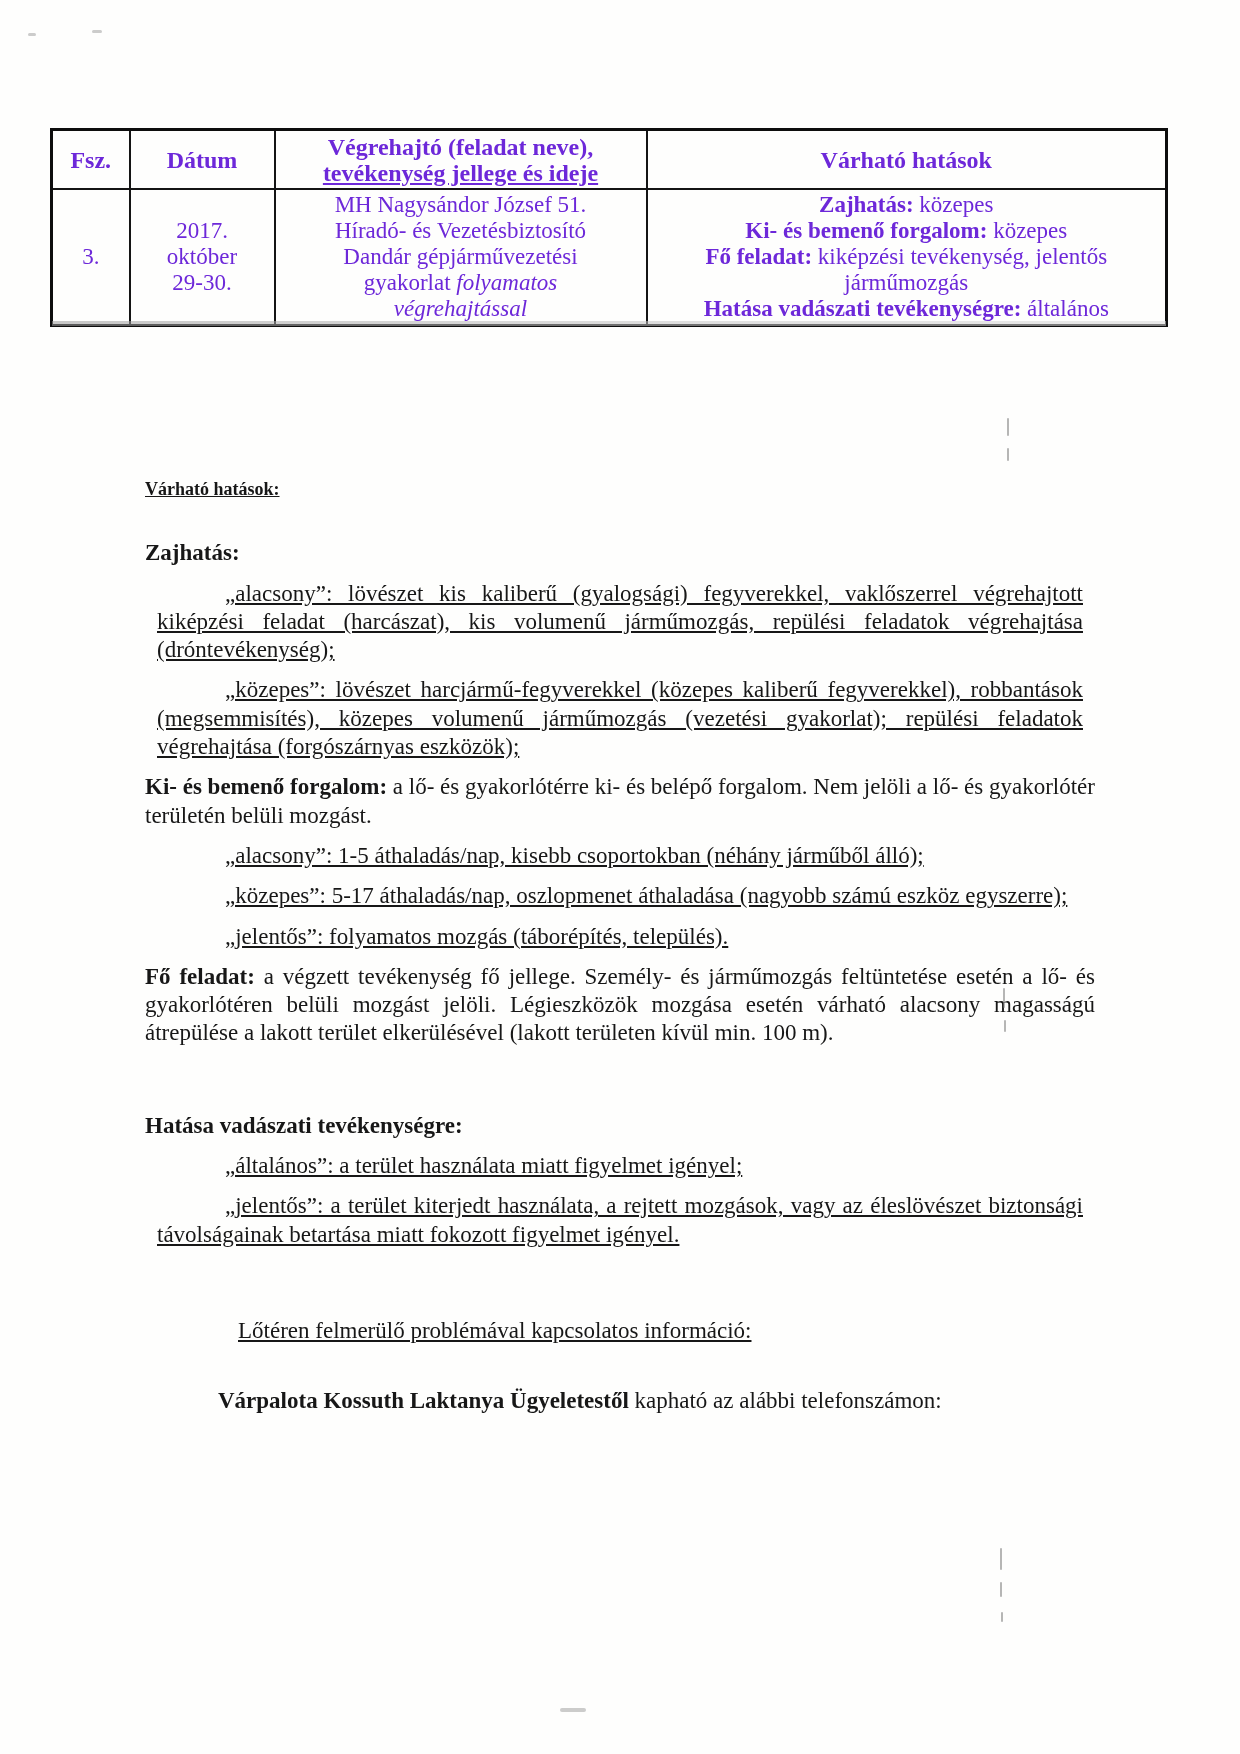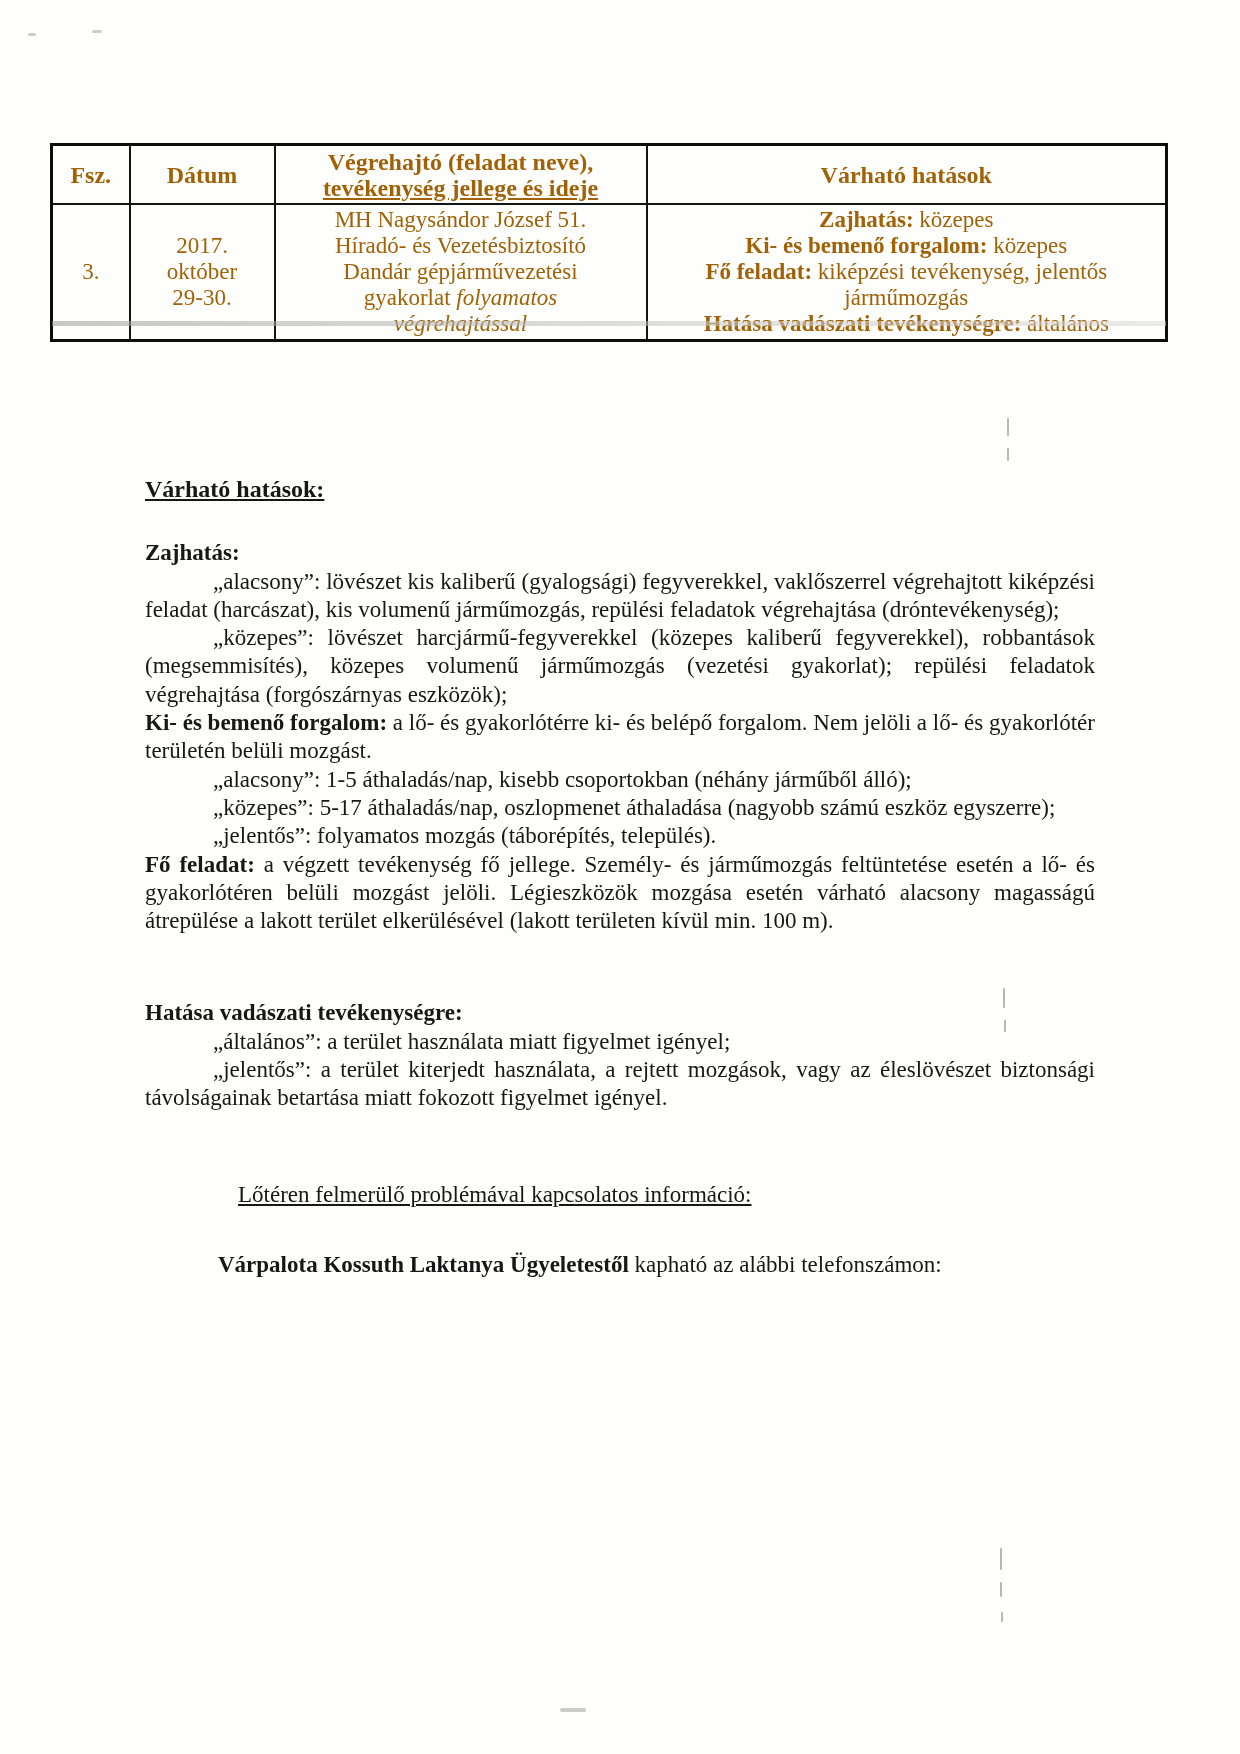--- a/index.html
+++ b/index.html
@@ -10,21 +10,21 @@
     color:#161616;
     position:relative;
     -webkit-font-smoothing:antialiased;
   }
   .page{position:absolute;inset:0;background:#fefefd;}
 
   
   .doc-table{
     position:absolute;left:50px;top:128px;width:1115px;
     border-collapse:collapse;table-layout:fixed;
-    font-size:23px;color:#a16207;margin-top:15px;
+    font-size:23px;color:#6d28d9;
   }
   .doc-table th,.doc-table td{
     border:2px solid #141414;
     padding:2px 6px;
     text-align:center;vertical-align:middle;
     line-height:26px;
   }
   .doc-table{border:3px solid #0d0d0d;}
   .doc-table thead th{font-weight:bold;font-size:24px;height:53px;}
   .doc-table tbody td{height:128px;}
@@ -40,25 +40,25 @@
     opacity:.55;
   }
 
   
   .body-text{
     position:absolute;left:145px;top:475px;width:950px;
     font-size:23px;line-height:28.3px;text-align:justify;
     color:#171717;
   }
   .main-heading{
-    font-weight:bold;font-size:24px;text-decoration:underline;
+    font-weight:bold;font-size:18px;text-decoration:underline;
     text-align:left;margin:0 0 36px 0;
   }
   .sec-heading{font-weight:bold;text-align:left;margin:0;}
-  p.ind{margin:0;text-indent:68px;}
+  p.ind{margin:12px;text-indent:68px;text-decoration:underline;}
   p.noind{margin:0;}
   .gap55{margin-top:55px;}
   .gap64{margin-top:64px;}
   .lead b{font-weight:bold;}
   .info-heading{
     margin:68px 0 0 93px;text-align:left;text-decoration:underline;
   }
   .contact-line{margin:42px 0 0 73px;text-align:left;}
   .contact-line b{font-weight:bold;text-align:center;}
   .phone{

